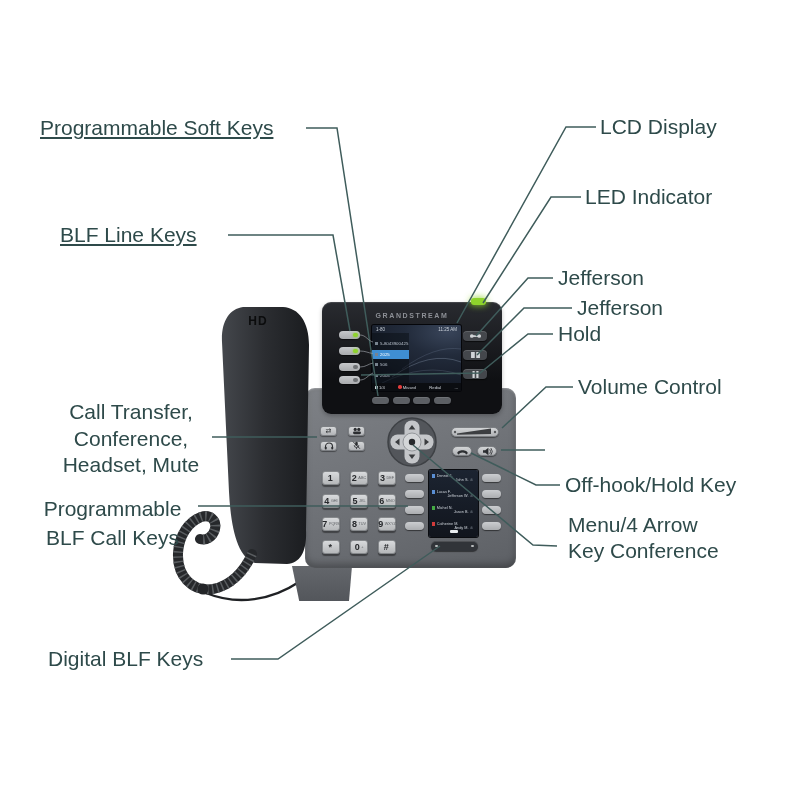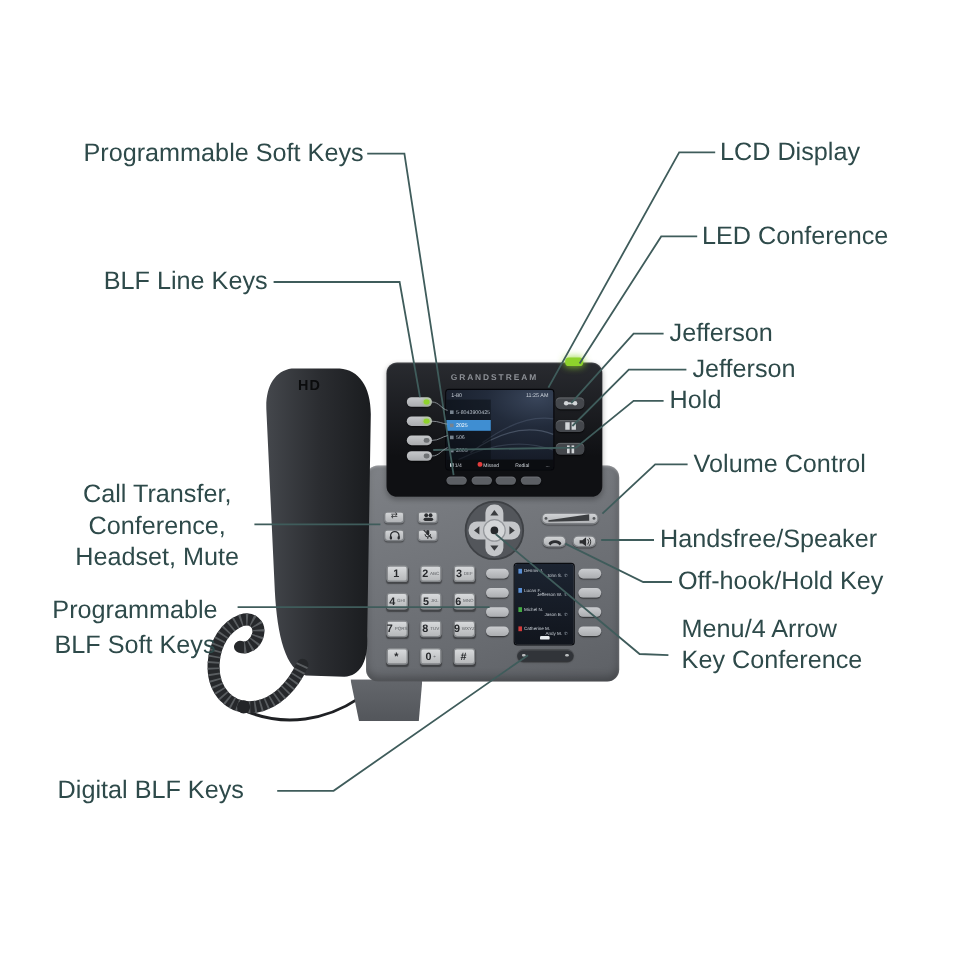--- a/index.html
+++ b/index.html
@@ -1,20 +1,20 @@
 <!DOCTYPE html>
 <html><head>
 <meta charset="utf-8">
 <style>
   html,body{margin:0;padding:0;background:#fff;}
   .canvas{position:relative;width:800px;height:800px;background:#ffffff;overflow:hidden;
           font-family:"Liberation Sans", sans-serif;}
   svg{position:absolute;left:0;top:0;pointer-events:none;}
   .lbl{position:absolute;color:#2e4a4a;font-size:21px;line-height:26px;white-space:nowrap;}
-  .lbl.r{text-align:right;}
+  .lbl.r{text-align:left;text-decoration:underline;}
   .lbl.c{text-align:center;white-space:normal;}
   
   .body{position:absolute;left:305px;top:388px;width:211px;height:180px;border-radius:10px;
         background:linear-gradient(160deg,#7e8186,#6a6d72 65%,#5d6065);
         box-shadow:inset 0 1px 2px rgba(255,255,255,.28), inset 0 -4px 7px rgba(0,0,0,.28);}
   .foot{position:absolute;left:292px;top:566px;width:60px;height:35px;
         background:linear-gradient(180deg,#64676c,#53565b);
         clip-path:polygon(0 0,100% 0,95% 100%,12% 100%);}
   .panel{position:absolute;left:322px;top:302px;width:180px;height:112px;border-radius:9px;
         background:linear-gradient(180deg,#292b30,#0f1013 70%);
@@ -371,29 +371,28 @@
 
   <div class="lbl r" style="left:40px;top:115px;width:263px;">Programmable Soft Keys</div>
   <div class="lbl r" style="left:60px;top:222px;width:163px;">BLF Line Keys</div>
   <div class="lbl c" style="left:45px;top:399px;width:172px;line-height:26.5px;">
     <div>Call Transfer,</div>
     <div>Conference,</div>
     <div>Headset, Mute</div>
   </div>
   <div class="lbl c" style="left:25px;top:494px;width:175px;line-height:29px;">
     <div>Programmable</div>
-    <div>BLF Soft Keys</div>
+    <div>BLF Call Keys</div>
   </div>
   <div class="lbl" style="left:48px;top:646px;">Digital BLF Keys</div>
   <div class="lbl" style="left:600px;top:114px;">LCD Display</div>
-  <div class="lbl" style="left:585px;top:184px;">LED Conference</div>
+  <div class="lbl" style="left:585px;top:184px;">LED Indicator</div>
   <div class="lbl" style="left:558px;top:265px;">Jefferson</div>
   <div class="lbl" style="left:577px;top:295px;">Jefferson</div>
   <div class="lbl" style="left:558px;top:321px;">Hold</div>
   <div class="lbl" style="left:578px;top:374px;">Volume Control</div>
-  <div class="lbl" style="left:550px;top:437px;">Handsfree/Speaker</div>
   <div class="lbl" style="left:565px;top:472px;">Off-hook/Hold Key</div>
   <div class="lbl" style="left:568px;top:512px;">
     <div>Menu/4 Arrow</div>
     <div>Key Conference</div>
   </div>
 
 </div>
 
 </body></html>

